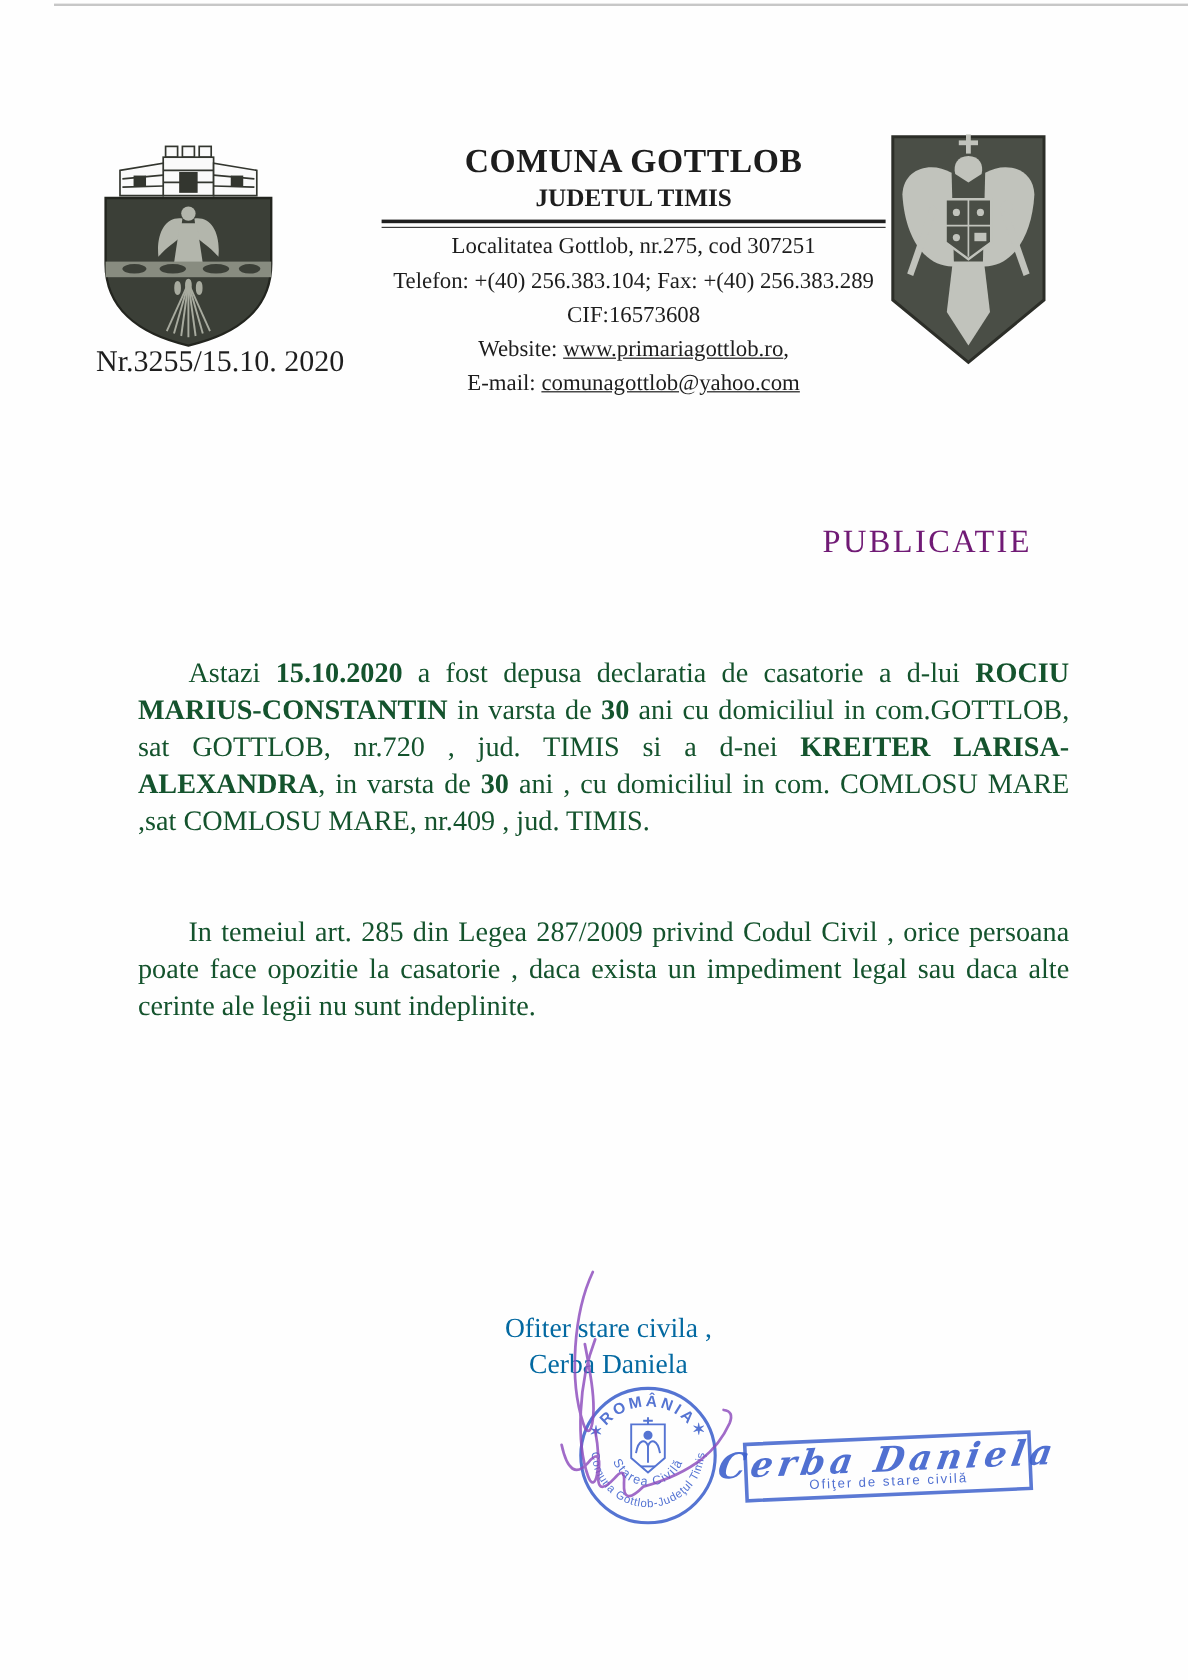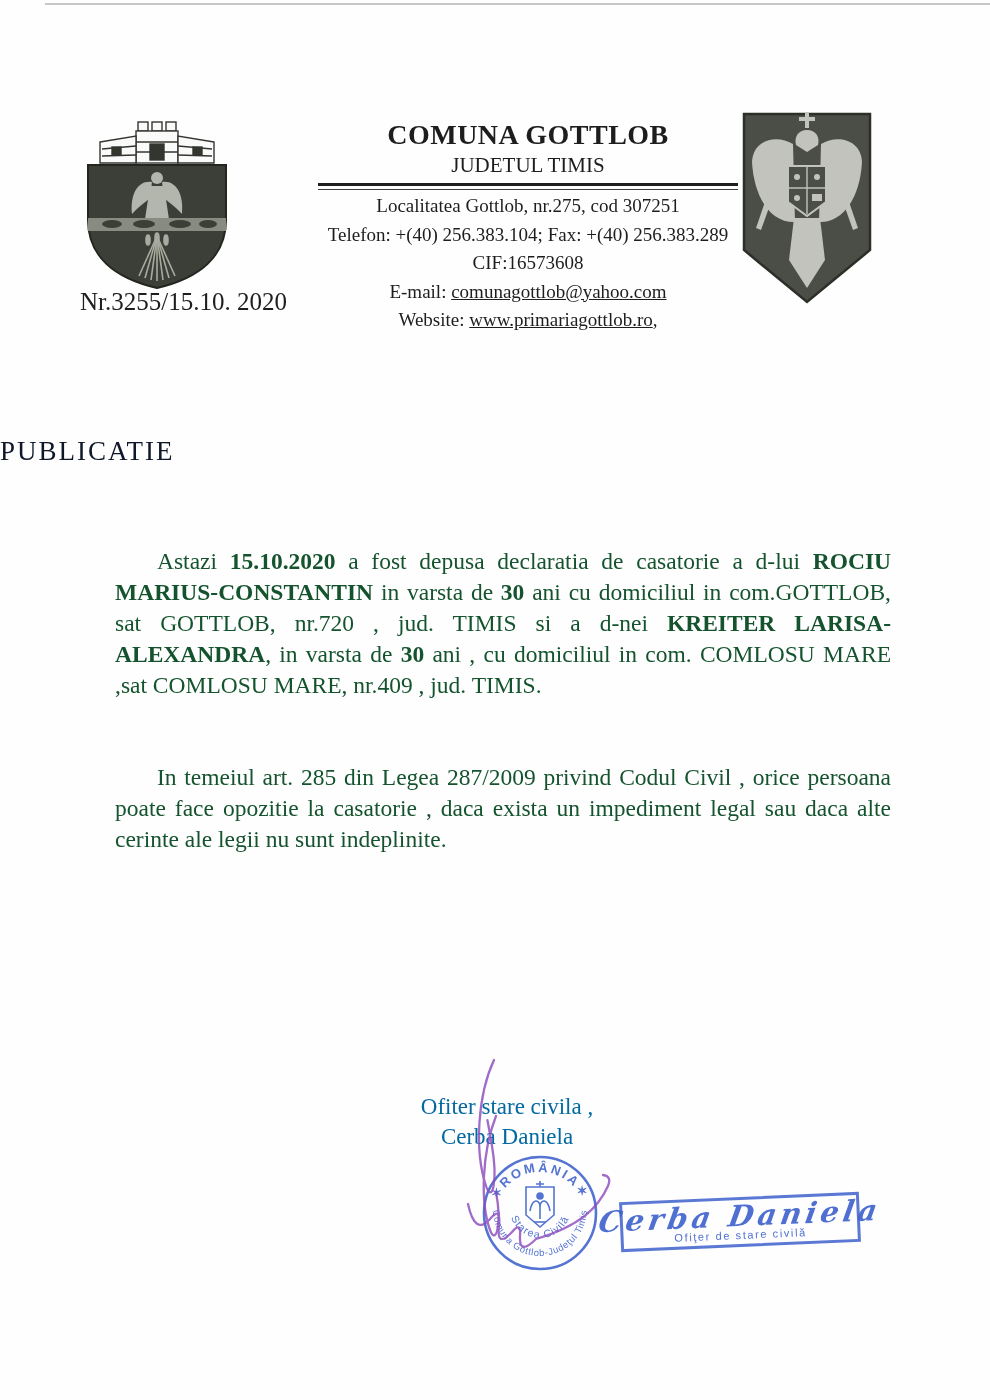--- a/index.html
+++ b/index.html
@@ -12,29 +12,29 @@
     color:#222;
     overflow:hidden;
   }
   .scan-edge{position:absolute;top:3px;left:45px;right:0;height:2px;background:#a9a9a9;opacity:.65;}
 
   
   .crest-left{position:absolute;left:86px;top:120px;width:142px;height:172px;}
   .crest-right{position:absolute;left:738px;top:110px;width:138px;height:196px;}
   .header-block{position:absolute;left:318px;top:120px;width:420px;text-align:center;color:#1d1d1d;}
   .org-name{font-size:28px;font-weight:bold;letter-spacing:.5px;line-height:30px;}
-  .county{font-size:21px;font-weight:normal;margin-top:3px;line-height:24px;}
+  .county{font-size:21px;font-weight:bold;margin-top:3px;line-height:24px;}
   .header-rule{margin-top:6px;height:3px;border-top:3px solid #1f1f1f;border-bottom:1px solid #3c3c3c;}
   .contact{font-size:19px;line-height:24.5px;margin-top:4px;}
   .contact .u{text-decoration:underline;}
 
   .reg-number{position:absolute;left:80px;top:288px;font-size:25px;color:#1e1e1e;}
 
-  .doc-title{position:absolute;left:0;top:436px;width:860px;text-align:left;
-    font-size:27px;letter-spacing:2px;color:#0f172a;}
+  .doc-title{position:absolute;left:0;top:436px;width:860px;text-align:right;
+    font-size:27px;letter-spacing:2px;color:#701a75;}
 
   .para{position:absolute;left:115px;width:776px;font-size:23.5px;line-height:31px;
     text-align:justify;color:#14532d;margin:0;}
   .para .ind{display:inline-block;width:42px;}
   #p1{top:546px;}
   #p2{top:762px;}
   #p3{top:917px;}
   .para b{font-weight:bold;}
 
   .sign-block{position:absolute;left:397px;top:1092px;width:220px;text-align:center;
@@ -116,22 +116,22 @@
     </g>
   </svg>
 
   <div class="header-block">
     <div class="org-name">COMUNA GOTTLOB</div>
     <div class="county">JUDETUL TIMIS</div>
     <div class="header-rule"></div>
     <div class="contact">Localitatea Gottlob, nr.275, cod 307251</div>
     <div class="contact">Telefon: +(40) 256.383.104; Fax: +(40) 256.383.289</div>
     <div class="contact">CIF:16573608</div>
+    <div class="contact"><span>Website: </span><span class="u">www.primariagottlob.ro</span><span>,</span></div>
     <div class="contact"><span>E-mail: </span><span class="u">comunagottlob@yahoo.com</span></div>
-    <div class="contact"><span>Website: </span><span class="u">www.primariagottlob.ro</span><span>,</span></div>
   </div>
 
   <svg class="crest-right" viewBox="0 0 138 196">
     <path d="M6,4 H132 V140 L69,192 L6,140 Z" fill="#4a4e46" stroke="#2c2e28" stroke-width="2.5"></path>
     <g fill="#c1c3bc">
       <path d="M14,52 C15,30 38,24 55,34 L57,112 C33,113 16,88 14,52 Z"></path>
       <path d="M124,52 C123,30 100,24 83,34 L81,112 C105,113 122,88 124,52 Z"></path>
       <path d="M69,20 C78,20 82,27 80,35 L69,42 L58,35 C56,27 60,20 69,20 Z"></path>
       <rect x="67" y="2" width="4" height="16"></rect>
       <rect x="61" y="7" width="16" height="4"></rect>

